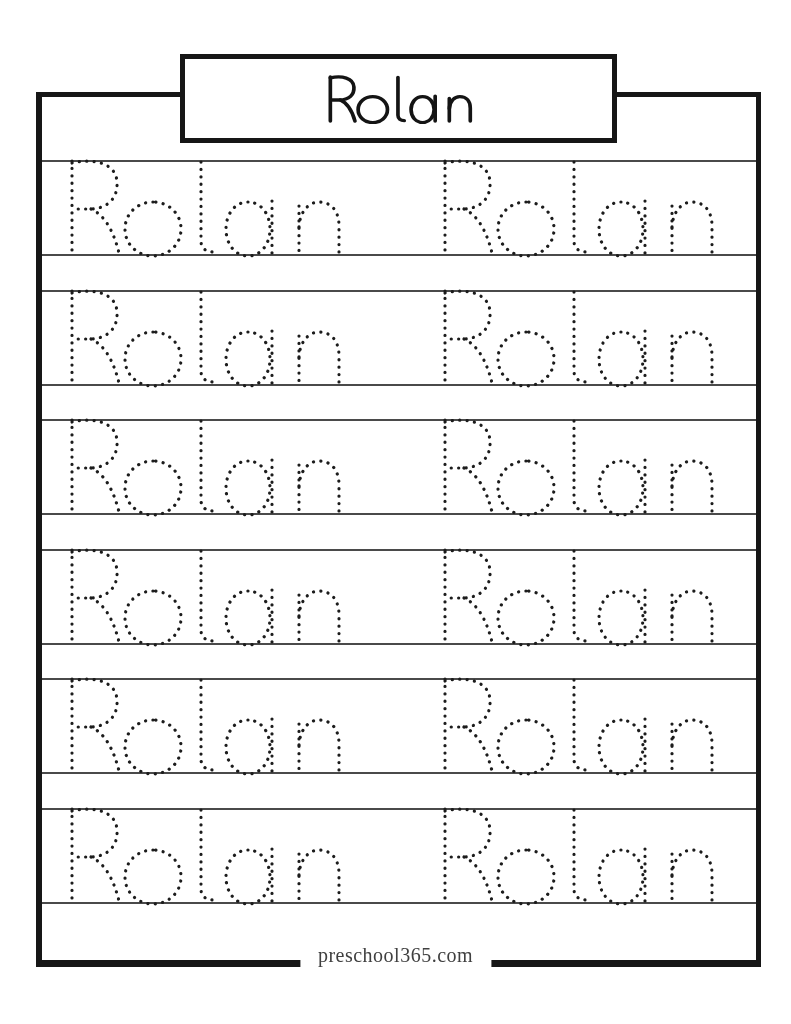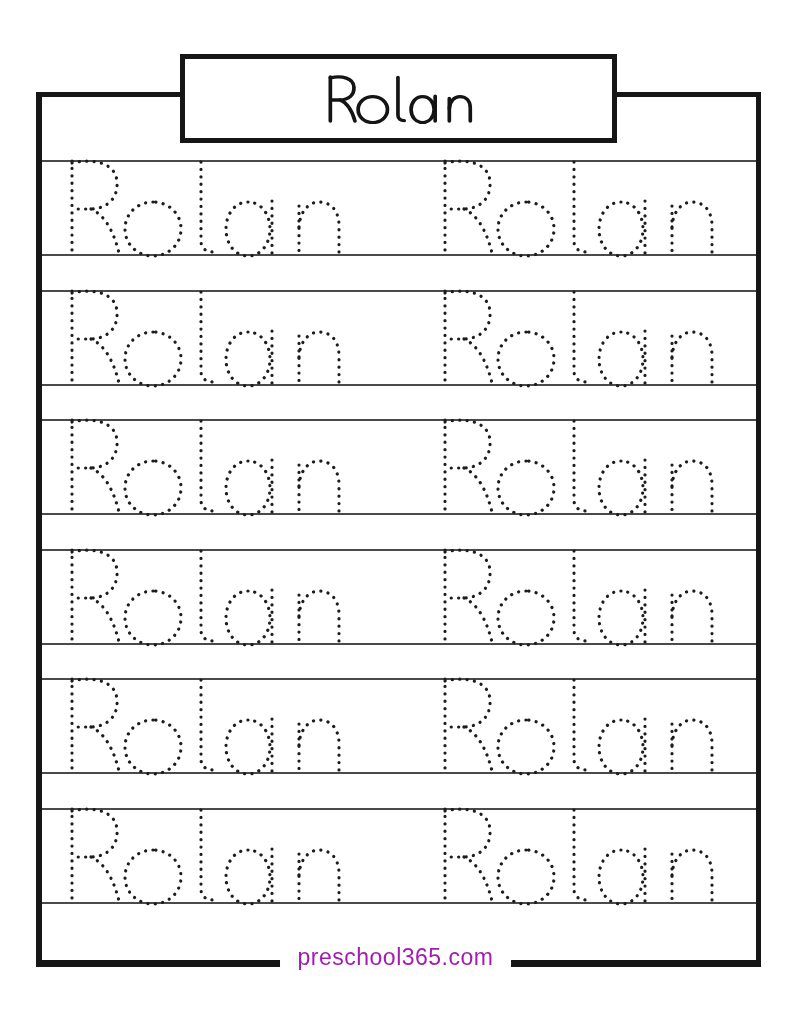--- a/index.html
+++ b/index.html
@@ -81,25 +81,25 @@
   }
   .dotted-word.inst-0 { left: 22px; }
   .dotted-word.inst-1 { left: 395px; }
   .footer-label {
     position: absolute;
     top: 942px;
     left: 50%;
     transform: translateX(-50%);
     background: #ffffff;
     padding: 2px 18px;
-    font-size: 23px;
+    font-size: 20px;
     letter-spacing: 0.5px;
-    color: #a21caf;
+    color: #404040;
     z-index: 4;
-    font-family: Liberation Sans, sans-serif;
+    font-family: Liberation Serif, serif;
     white-space: nowrap;
   }
 </style>
 </head>
 <body>
 
 <div class="page">
 
   <svg width="0" height="0" style="position:absolute" aria-hidden="true">
     <defs>

